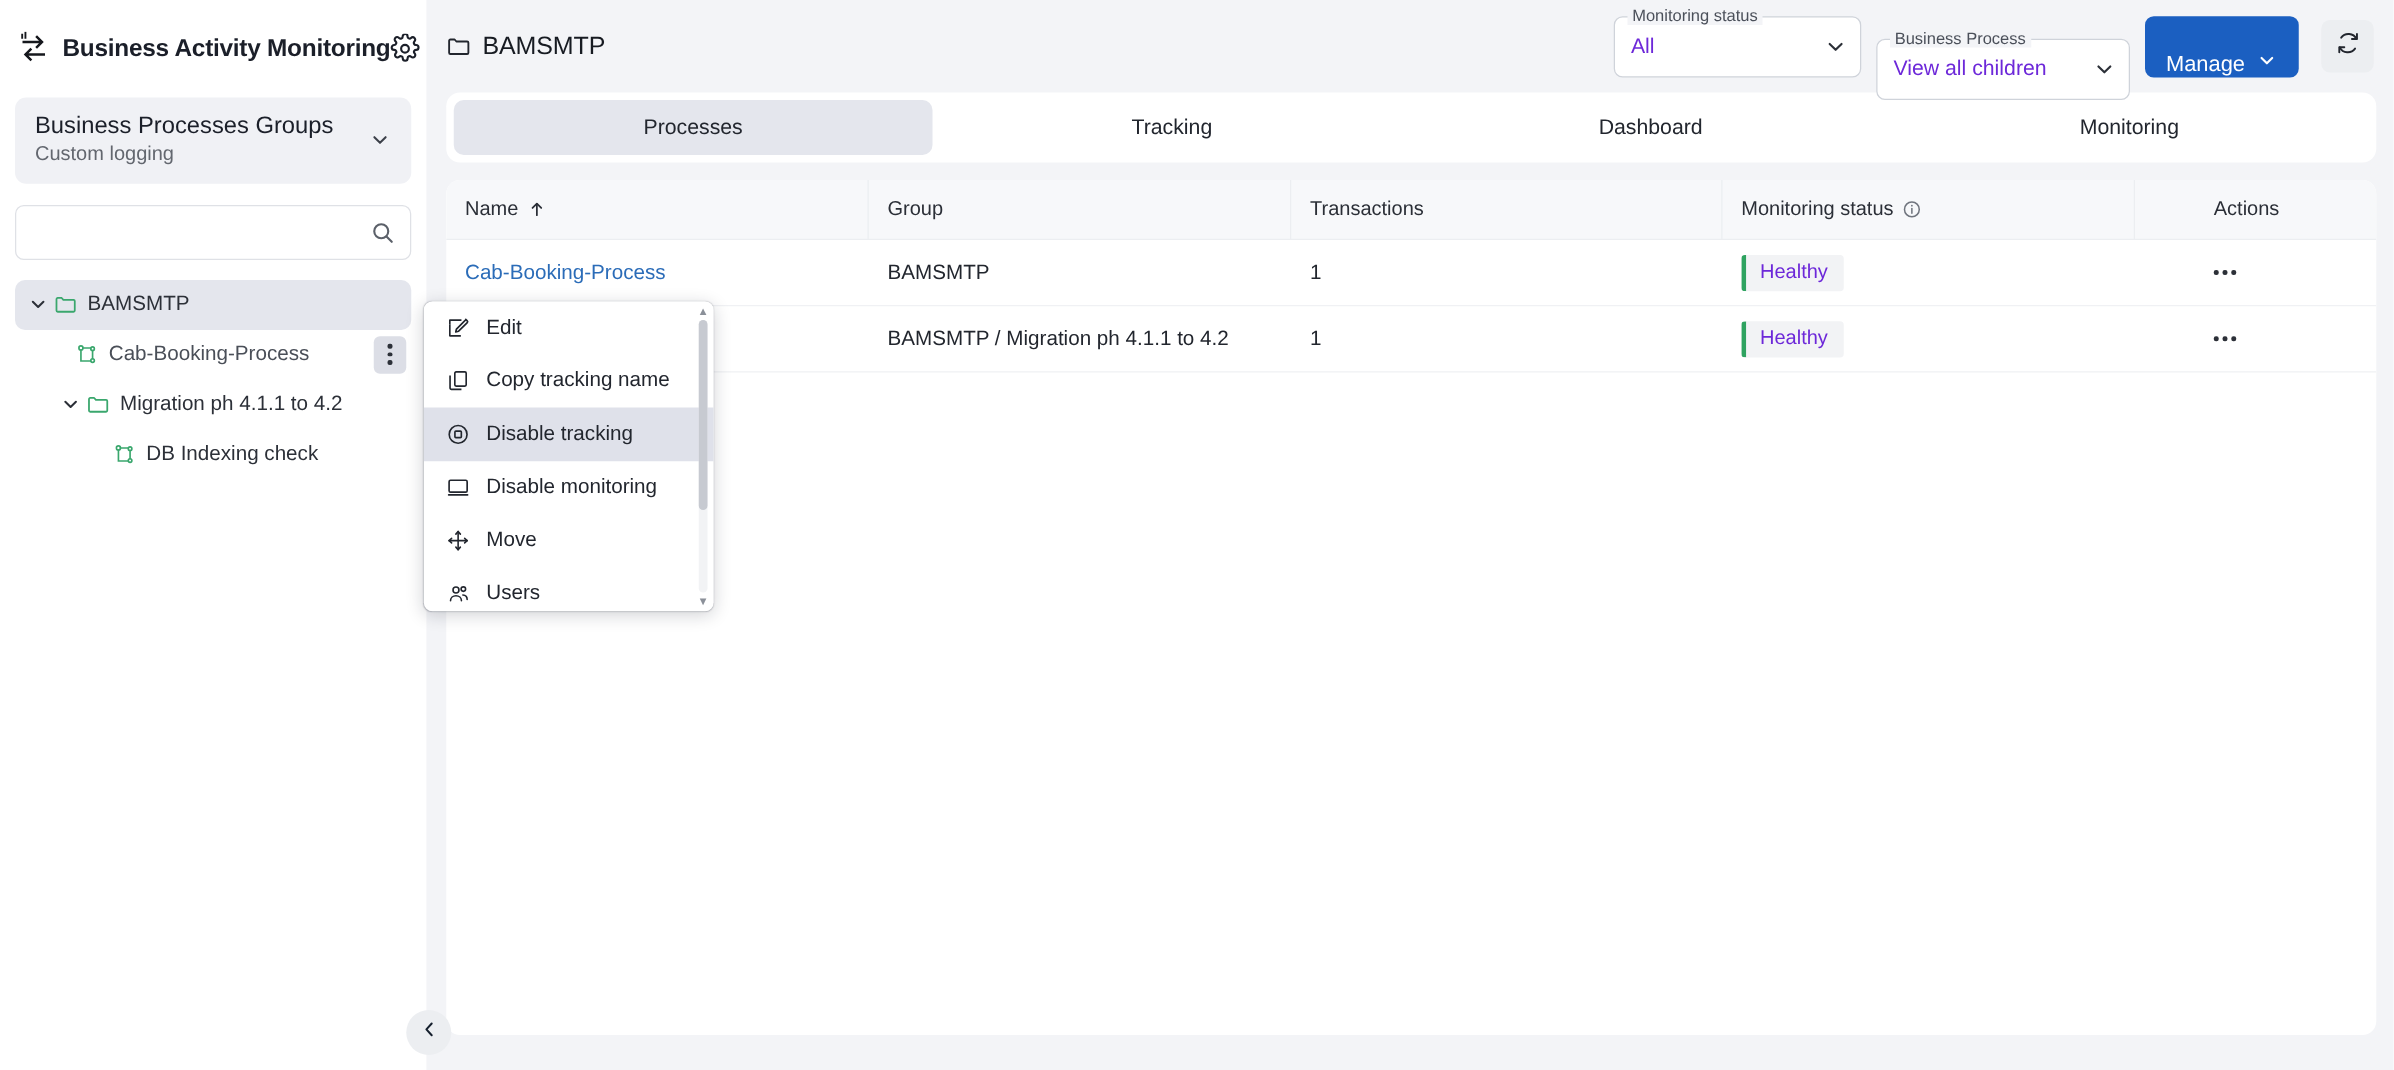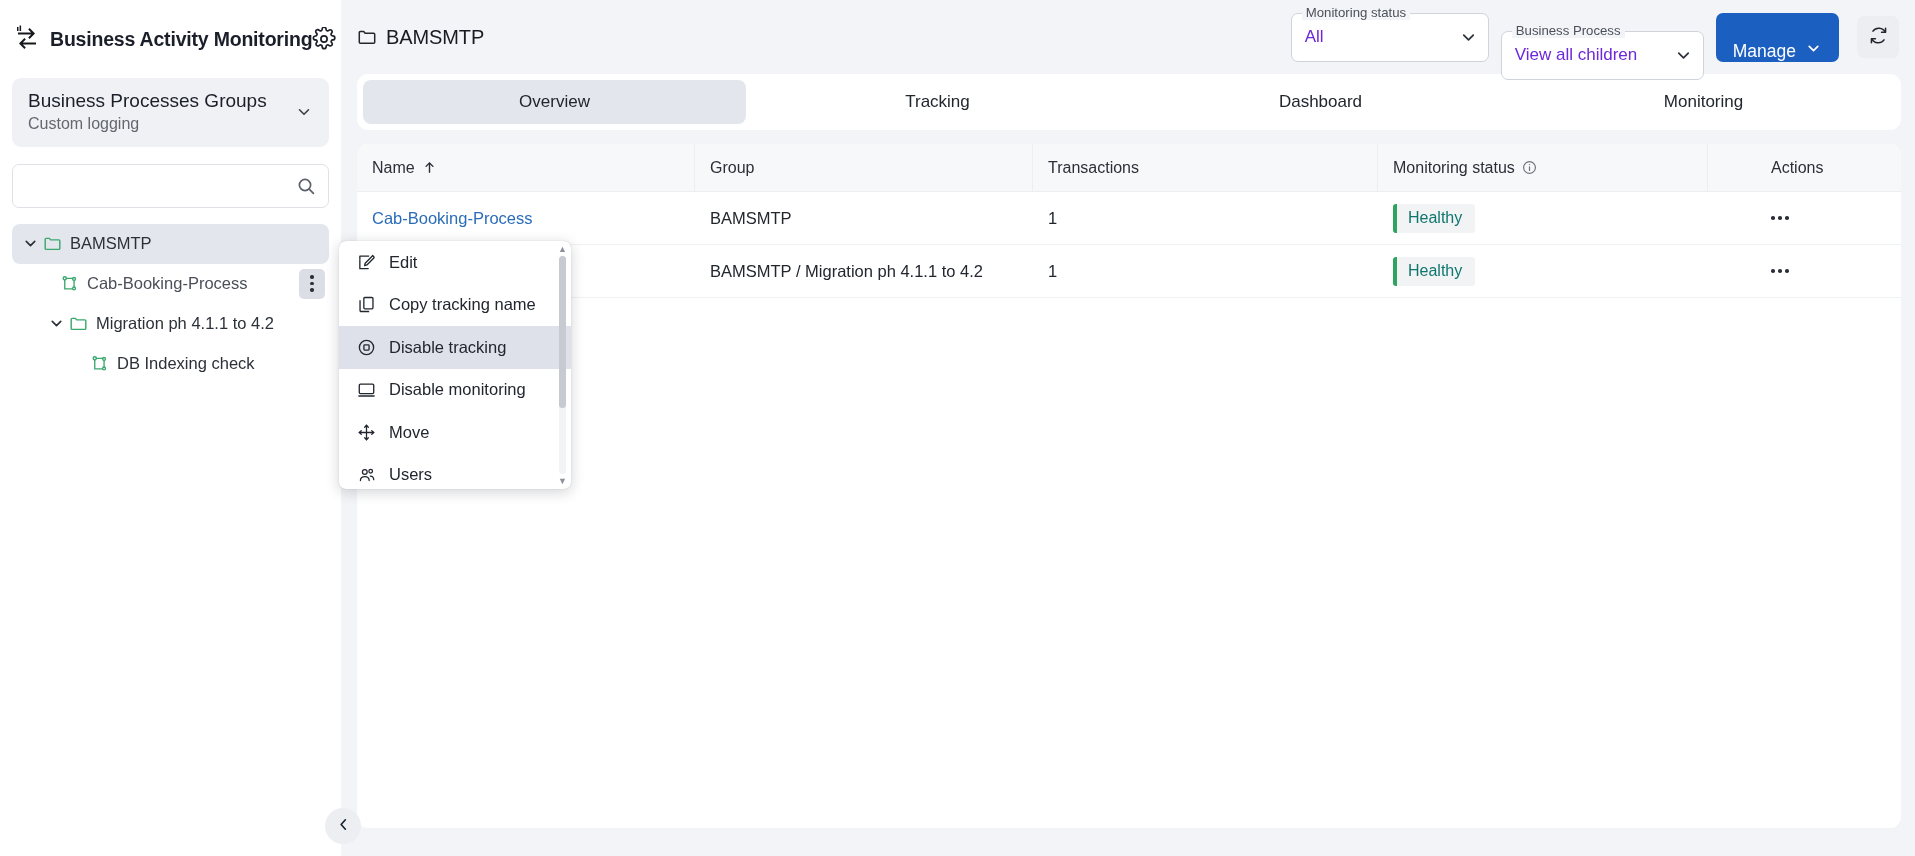--- a/index.html
+++ b/index.html
@@ -209,21 +209,21 @@
     flex: 0 0 auto;
     height: 53px;
   }
   .td.link { color: #2b6cb8; cursor: pointer; }
   .badge {
     display: inline-flex; align-items: center;
     background: #f2f3f5;
     border-left: 4px solid #2fa360;
     border-radius: 3px;
     height: 29px; padding: 0 13px 0 11px;
-    font-size: 16px; color: #0f766e;
+    font-size: 16px; color: #6d28d9;
   }
   .dots-btn {
     width: 34px; height: 30px; border-radius: 5px;
     display: flex; align-items: center; justify-content: center;
     gap: 3.5px; cursor: pointer; margin-left: 40px;
   }
   .dots-btn i { width: 3.6px; height: 3.6px; border-radius: 50%; background: #2c3038; display: block; }
 
   
   .ctx-menu {
@@ -440,21 +440,21 @@
                 <path d="M3.6 18.6v-4.2h4.2"></path>
             </svg>
           </span>
         </div>
       </div>
     </div>
 
     <div class="panel">
       <div class="tabs">
         <div class="tab active">
-            <span>Overview</span>
+            <span>Processes</span>
           </div>
         <div class="tab">
             <span>Tracking</span>
           </div>
         <div class="tab">
             <span>Dashboard</span>
           </div>
         <div class="tab">
             <span>Monitoring</span>
           </div>

